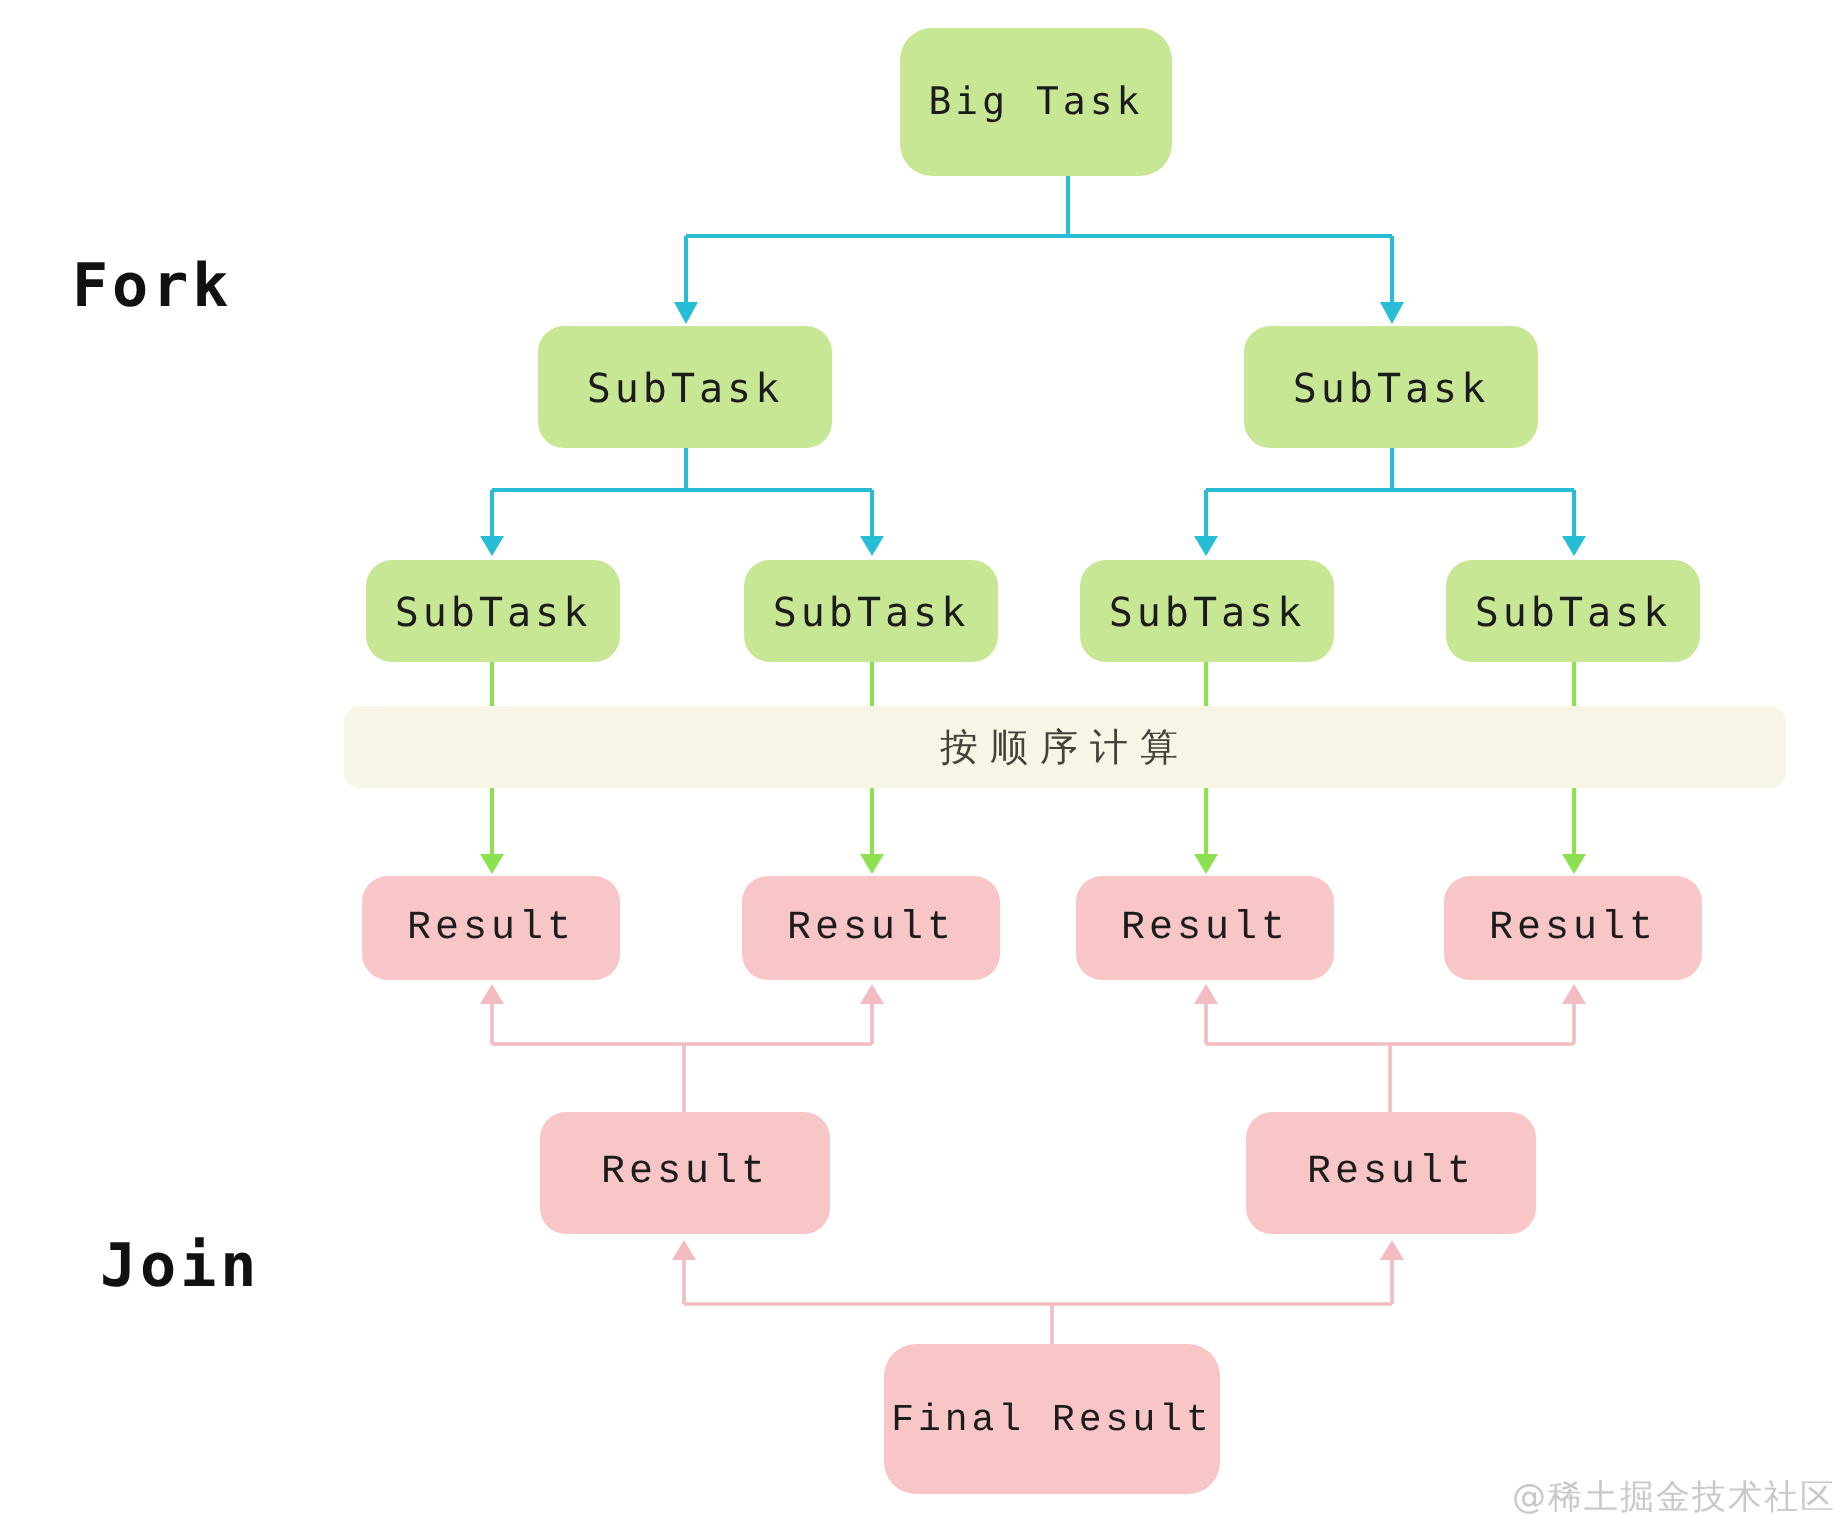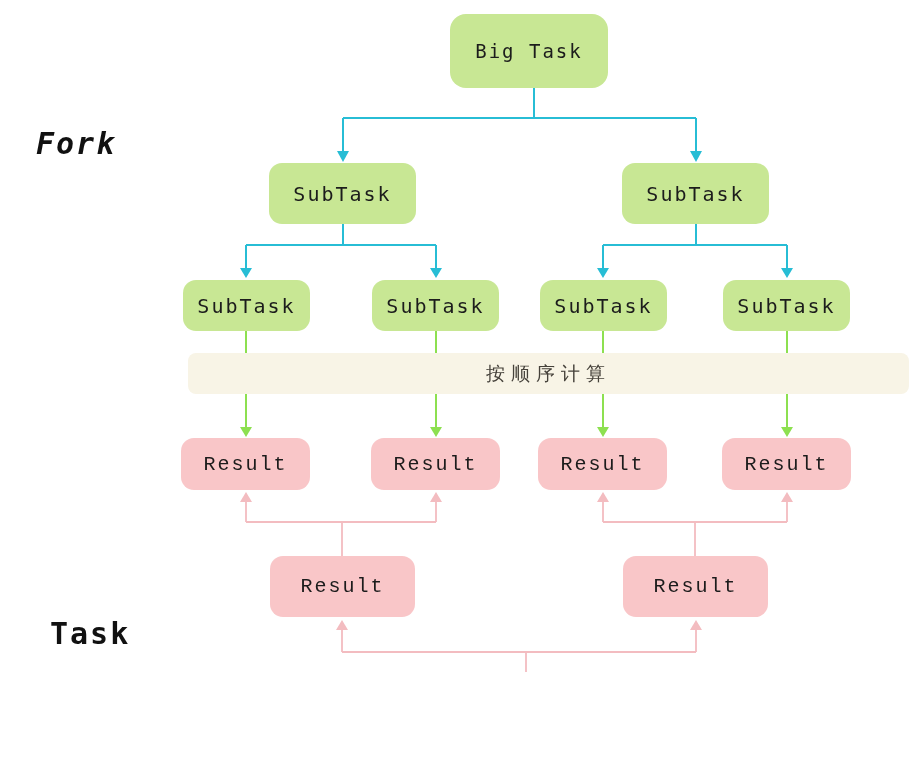--- a/index.html
+++ b/index.html
@@ -22,21 +22,21 @@
     display:flex;align-items:center;justify-content:center;
     color:var(--node-text);
     letter-spacing:2px;
     font-size:20px;
   }
   .node.big{font-size:19px;}
   .node.task{background:var(--task-fill);border-radius:13px;}
   .node.result{background:var(--result-fill);border-radius:13px;font-family:Liberation Mono, monospace;}
   .band{
     position:absolute;z-index:2;
-    left:188px;top:353px;width:721px;height:41px;
+    left:172px;top:353px;width:721px;height:41px;
     background:var(--band-fill);
     border-radius:8px;
     display:flex;align-items:center;justify-content:center;
     font-family:"DejaVu Serif", serif;
     font-size:19px;letter-spacing:6px;
     color:var(--band-text);
   }
   .side-label{
     position:absolute;z-index:3;
     font-family:"DejaVu Sans Mono", monospace;
@@ -98,35 +98,37 @@
 
     <g class="pink">
       <path d="M526 672 V652 M342 652 H696 M342 652 V630 M696 652 V630"></path>
       <polygon points="336,630 348,630 342,620"></polygon>
       <polygon points="690,630 702,630 696,620"></polygon>
     </g>
   </svg>
 
   <div class="band">按顺序计算</div>
 
-  <div class="side-label" style="left:36px;top:126px;font-style:italic;">Fork</div>
-  <div class="side-label" style="left:50px;top:616px;">Task</div>
+  <div class="side-label" style="left:36px;top:126px;">Fork</div>
+  <div class="side-label" style="left:50px;top:616px;">Join</div>
 
-  <div class="node task big" style="left:450px;top:14px;width:158px;height:74px;border-radius:16px;">Big Task</div>
+  <div class="node task big" style="left:450px;top:14px;width:136px;height:74px;border-radius:16px;">Big Task</div>
 
   <div class="node task" style="left:269px;top:163px;width:147px;height:61px;">SubTask</div>
   <div class="node task" style="left:622px;top:163px;width:147px;height:61px;">SubTask</div>
 
   <div class="node task" style="left:183px;top:280px;width:127px;height:51px;">SubTask</div>
   <div class="node task" style="left:372px;top:280px;width:127px;height:51px;">SubTask</div>
   <div class="node task" style="left:540px;top:280px;width:127px;height:51px;">SubTask</div>
   <div class="node task" style="left:723px;top:280px;width:127px;height:51px;">SubTask</div>
 
   <div class="node result" style="left:181px;top:438px;width:129px;height:52px;">Result</div>
   <div class="node result" style="left:371px;top:438px;width:129px;height:52px;">Result</div>
   <div class="node result" style="left:538px;top:438px;width:129px;height:52px;">Result</div>
   <div class="node result" style="left:722px;top:438px;width:129px;height:52px;">Result</div>
 
   <div class="node result" style="left:270px;top:556px;width:145px;height:61px;">Result</div>
   <div class="node result" style="left:623px;top:556px;width:145px;height:61px;">Result</div>
 
+  <div class="node result big" style="left:442px;top:672px;width:168px;height:75px;border-radius:16px;">Final Result</div>
 
+  <div class="watermark">@稀土掘金技术社区</div>
 </div>
 
 </body></html>

